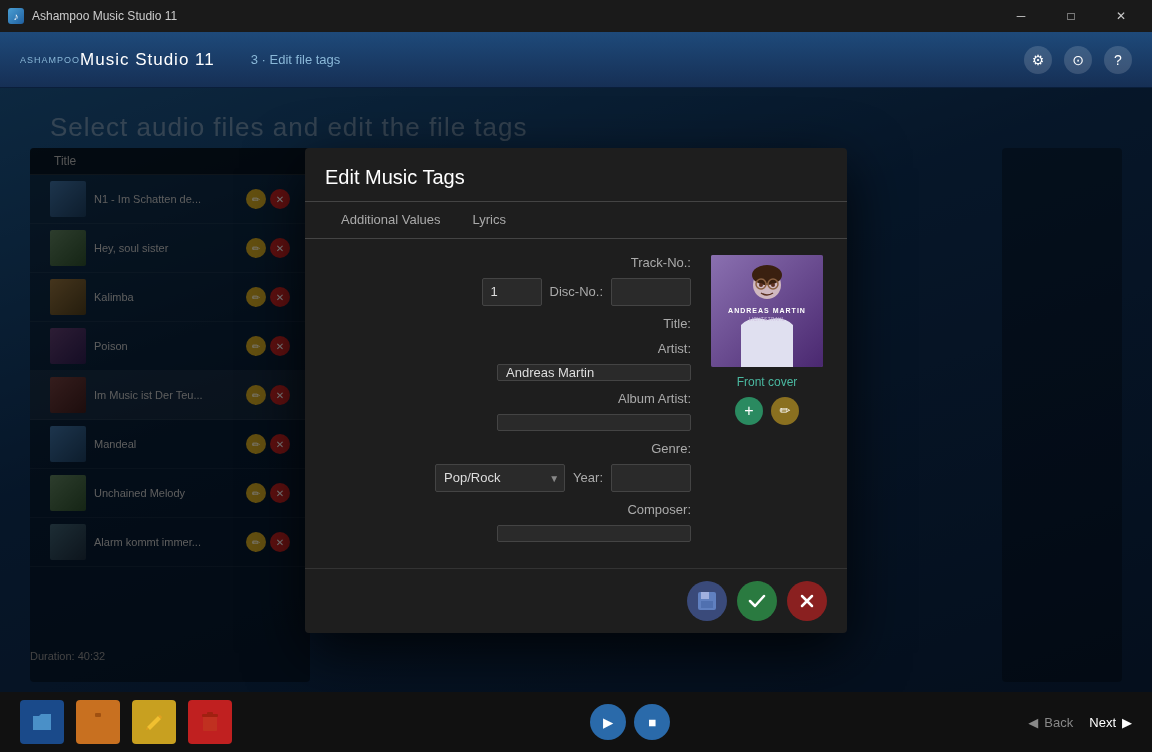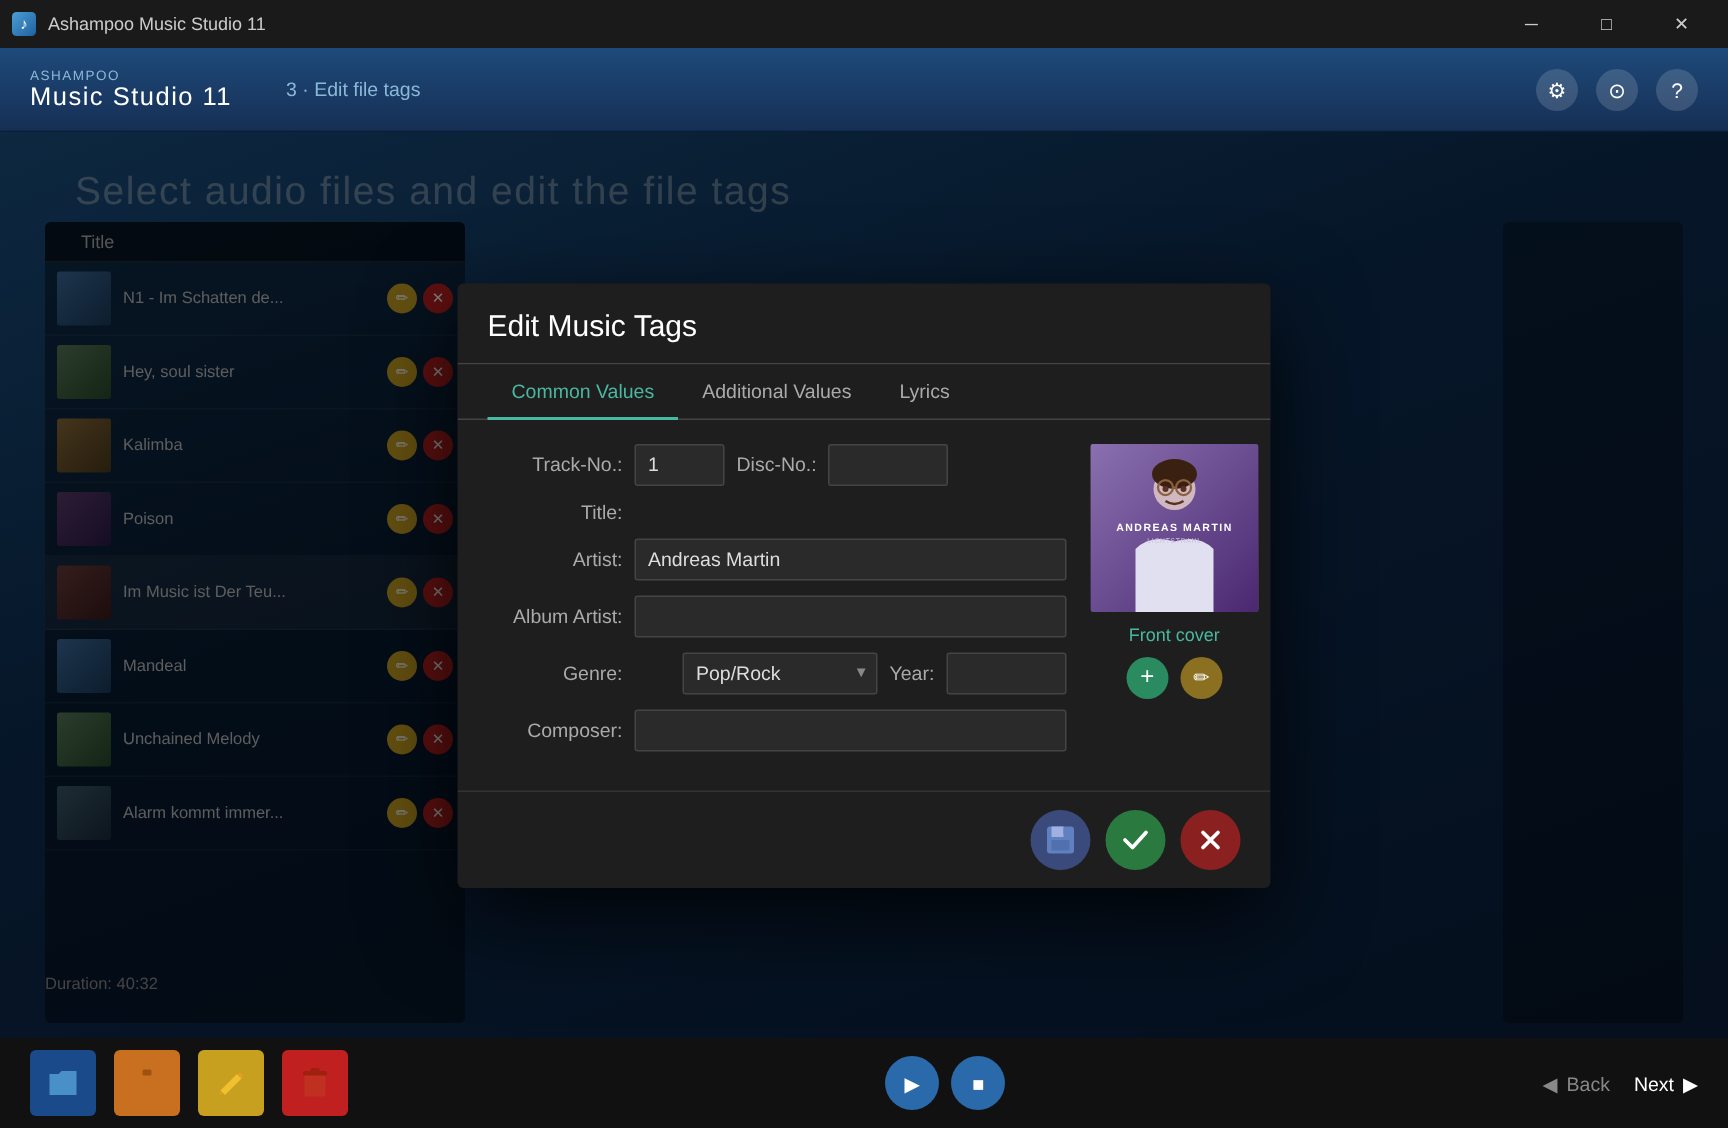--- a/index.html
+++ b/index.html
@@ -63,21 +63,22 @@
       height: 56px;
       background: linear-gradient(180deg, #1e4a7a 0%, #162f55 100%);
       display: flex;
       align-items: center;
       padding: 0 20px;
       gap: 16px;
       border-bottom: 1px solid #0a1e3a;
     }
     .app-logo {
       display: flex;
-      flex-direction: column;
+      flex-direction: row;
+      align-items: center;
     }
     .app-logo-top {
       font-size: 9px;
       color: #8ab8d8;
       letter-spacing: 1px;
       text-transform: uppercase;
     }
     .app-logo-main {
       font-size: 17px;
       color: white;
@@ -144,21 +145,21 @@
     .file-list-header {
       background: rgba(0,0,0,0.5);
       padding: 6px 24px;
       color: #aaa;
       font-size: 12px;
       border-bottom: 1px solid rgba(255,255,255,0.1);
     }
     .file-item {
       display: flex;
       align-items: center;
-      padding: 6px 8px;
+      padding: 6px 20px;
       border-bottom: 1px solid rgba(255,255,255,0.05);
       gap: 8px;
     }
     .file-item-thumb {
       width: 36px;
       height: 36px;
       background: #2a4a6a;
       border-radius: 2px;
       flex-shrink: 0;
     }
@@ -271,23 +272,24 @@
     .dialog-body {
       padding: 16px 20px;
       display: flex;
       gap: 16px;
     }
     .dialog-form {
       flex: 1;
     }
     .form-row {
       display: flex;
-      align-items: center;
+      align-items: flex-end;
       margin-bottom: 10px;
       gap: 8px;
+      flex-direction: column;
     }
     .form-label {
       width: 90px;
       color: #aaa;
       font-size: 13px;
       text-align: right;
       flex-shrink: 0;
     }
     .form-input {
       flex: 1;
@@ -656,21 +658,20 @@
   <div class="duration-bar">Duration: 40:32</div>
 
   <div class="right-panel"></div>
 
   <div class="modal-overlay">
 
     <div class="dialog">
       <div class="dialog-title">Edit Music Tags</div>
 
       <div class="dialog-tabs">
-        <div class="tab-item active">Common Values</div>
         <div class="tab-item">Additional Values</div>
         <div class="tab-item">Lyrics</div>
       </div>
 
       <div class="dialog-body">
         <div class="dialog-form">
 
           <div class="form-row">
             <label class="form-label">Track-No.:</label>
             <div class="track-disc-row">

